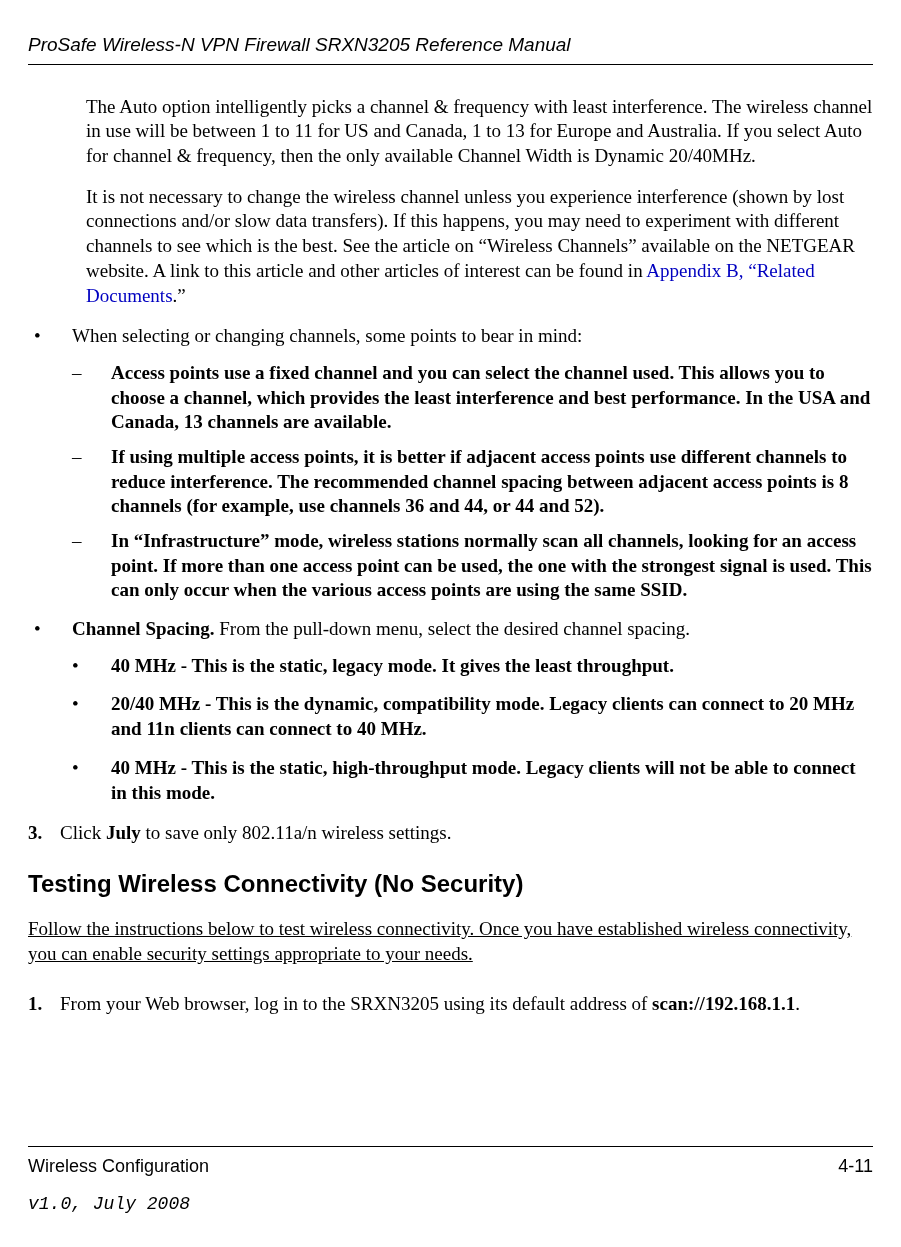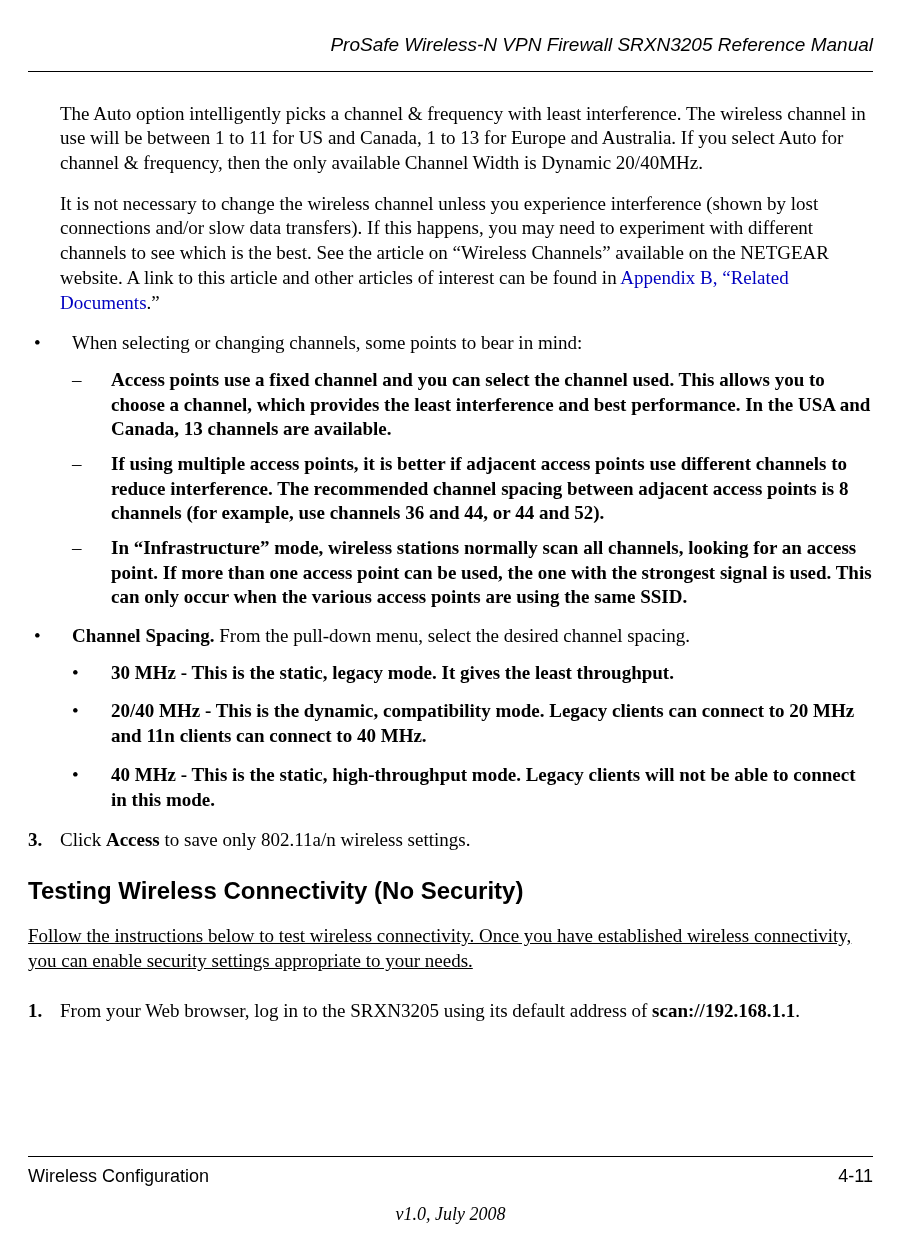--- a/index.html
+++ b/index.html
@@ -15,27 +15,27 @@
       font-size: 19px;
       line-height: 1.3;
       color: #000;
       position: relative;
       padding: 33px 28px 0 28px;
     }
     .header-title {
       font-style: italic;
       font-family: Arial, Helvetica, sans-serif;
       font-size: 19px;
-      text-align: right;
-      padding-bottom: 13px;
+      text-align: left;
+      padding-bottom: 6px;
       border-bottom: 1.5px solid #000;
       margin-bottom: 30px;
     }
     .body-indent-1 {
-      margin-left: 32px;
+      margin-left: 58px;
       margin-bottom: 16px;
     }
     .bullet-1 {
       display: flex;
       margin-left: 6px;
       margin-bottom: 12px;
     }
     .bullet-1 .marker {
       width: 38px;
       flex-shrink: 0;
@@ -80,35 +80,34 @@
     }
     .intro-para {
       margin-bottom: 26px;
       text-decoration: underline;
     }
     .bold {
       font-weight: bold;
     }
     .footer {
       position: absolute;
-      bottom: 21px;
+      bottom: 31px;
       left: 28px;
       right: 28px;
     }
     .footer-line {
       border-top: 1.5px solid #000;
       display: flex;
       justify-content: space-between;
       padding-top: 8px;
       font-family: Arial, Helvetica, sans-serif;
       font-size: 18px;
     }
     .footer-version {
-      text-align: center;
-      font-family: Liberation Serif, serif;
+      font-family: Liberation Mono, monospace;
       font-style: italic;
       font-size: 18px;
       margin-top: 14px;
     }
   </style>
 </head>
 <body>
 
 <div class="header-title">ProSafe Wireless-N VPN Firewall SRXN3205 Reference Manual</div>
 
@@ -138,35 +137,35 @@
 
 <div class="bullet-1">
   <div class="marker">•</div>
   <div class="content">
     <span class="bold">Channel Spacing.</span><span> From the pull-down menu, select the desired channel spacing.</span>
   </div>
 </div>
 
 <div class="bullet-2" style="margin-bottom:14px;">
   <div class="marker">•</div>
-  <div class="content">30 MHz - This is the static, legacy mode. It gives the least throughput.</div>
+  <div class="content">40 MHz - This is the static, legacy mode. It gives the least throughput.</div>
 </div>
 <div class="bullet-2" style="margin-bottom:14px;">
   <div class="marker">•</div>
   <div class="content">20/40 MHz - This is the dynamic, compatibility mode. Legacy clients can connect to 20 MHz and 11n clients can connect to 40 MHz.</div>
 </div>
 <div class="bullet-2" style="margin-bottom:16px;">
   <div class="marker">•</div>
   <div class="content">40 MHz - This is the static, high-throughput mode. Legacy clients will not be able to connect in this mode.</div>
 </div>
 
 <div class="step">
   <div class="marker">3.</div>
   <div class="content">
-    <span>Click </span><span class="bold">Access</span><span> to save only 802.11a/n wireless settings.</span>
+    <span>Click </span><span class="bold">July</span><span> to save only 802.11a/n wireless settings.</span>
   </div>
 </div>
 
 <div class="h2">Testing Wireless Connectivity (No Security)</div>
 
 <div class="intro-para">Follow the instructions below to test wireless connectivity. Once you have established wireless connectivity, you can enable security settings appropriate to your needs.</div>
 
 <div class="step">
   <div class="marker">1.</div>
   <div class="content">

